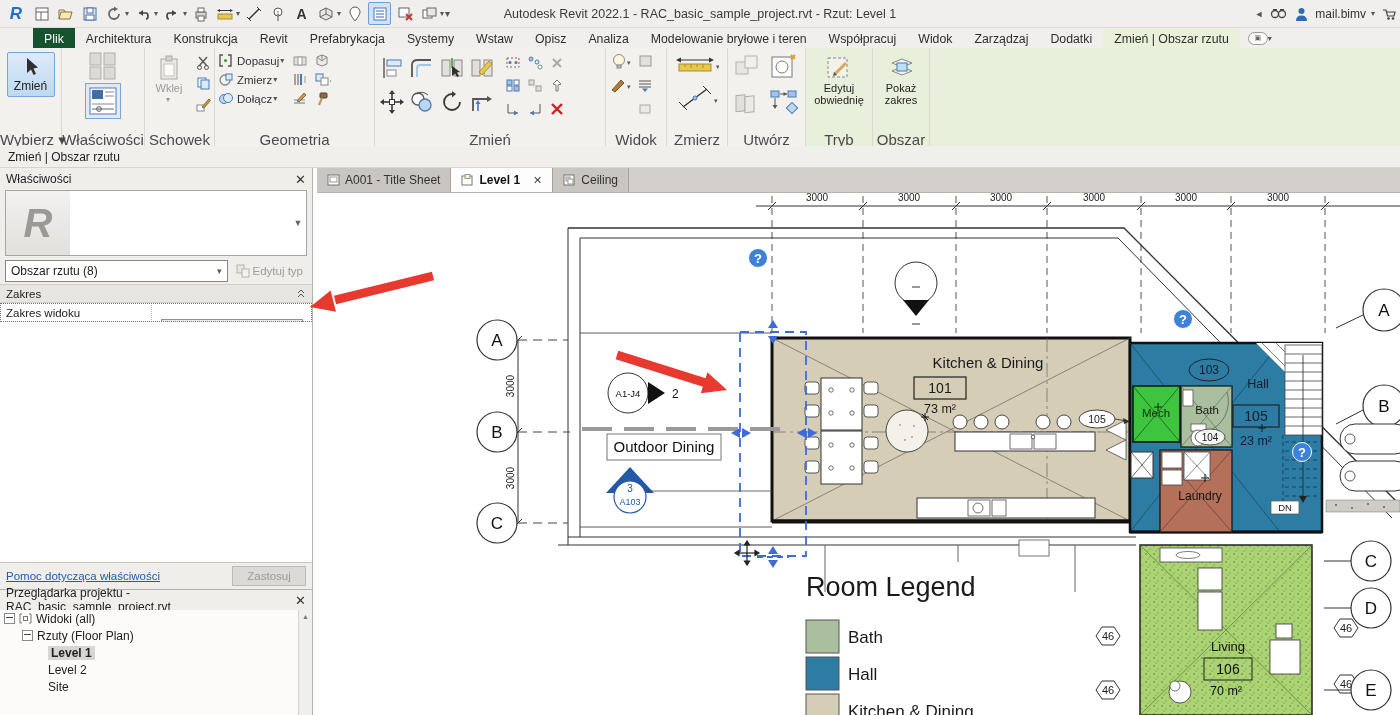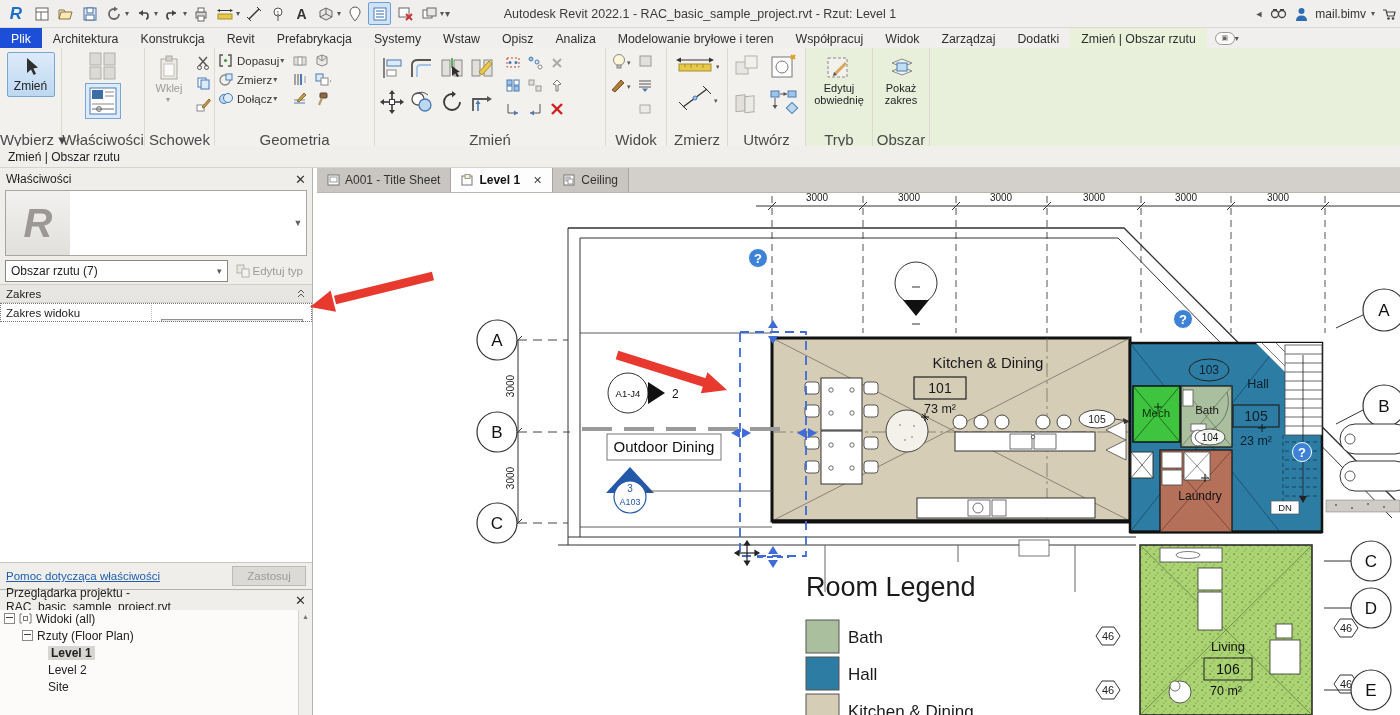--- a/index.html
+++ b/index.html
@@ -11,21 +11,21 @@
   .qbtn{width:21px;height:21px;display:flex;align-items:center;justify-content:center;border-radius:2px;}
   .qbtn svg{display:block}
   .qsel{background:#cfe3f5;border:1px solid #6aa0d8;}
   .dd{font-size:8px;color:#555;margin-left:-2px;}
   #rlogo{font-weight:bold;font-style:italic;font-size:17px;color:#1f6fc4;width:24px;text-align:center;}
   #wtitle{position:absolute;left:0;right:0;text-align:center;font-size:12.5px;color:#3a3a3a;pointer-events:none;}
   #infocenter{margin-left:auto;display:flex;align-items:center;gap:7px;font-size:12px;color:#333;z-index:2;}
   
   #tabrow{position:absolute;left:0;top:28px;width:1400px;height:20px;background:#f1efed;display:flex;align-items:stretch;font-size:12.3px;color:#2e2e2e;}
   .rtab{padding:2px 11px 0 11px;display:flex;align-items:center;white-space:nowrap;}
-  .rtab.file{background:#1d4ed8;color:#fff;}
+  .rtab.file{background:#14532d;color:#fff;margin-left:33px;}
   .rtab.ctx{background:#e9f1da;}
   #ribbonopts{display:flex;align-items:center;gap:2px;padding:0 8px;color:#555;font-size:10px;}
   #ribbonopts .pill{border:1px solid #999;border-radius:7px;width:18px;height:11px;display:flex;align-items:center;justify-content:center;font-size:7px;color:#666;background:#fbfaf8;}
   
   #ribbon{position:absolute;left:0;top:48px;width:1400px;height:98px;background:#f3f1ee;border-bottom:1px solid #cfccc6;display:flex;}
   .panel{position:relative;box-sizing:border-box;border-right:1px solid #dcd8d2;padding:3px 2px 16px 2px;}
   .pname{position:absolute;left:0;right:0;bottom:1px;height:14px;font-size:15px;color:#4a4a4a;text-align:center;white-space:nowrap;}
   .ctxp{background:#e8f0db;}
   .bigbtn{width:46px;margin:1px auto;display:flex;flex-direction:column;align-items:center;gap:1px;padding:3px 0;border-radius:2px;font-size:12px;color:#222;}
   .bigbtn.sel{background:linear-gradient(#ddeafa,#bdd8f1);border:1px solid #78a7d6;}
@@ -648,21 +648,21 @@
     <div class="palhdr">
       <span>Właściwości</span>
       <span class="x">✕</span>
     </div>
     <div id="typesel">
       <div class="img">R</div>
       <div class="ddz">▼</div>
     </div>
     <div id="comborow">
       <div id="inst">
-        <span>Obszar rzutu (7)</span>
+        <span>Obszar rzutu (8)</span>
         <span class="ddc">▾</span>
       </div>
       <div id="edittype">
         <span class="icn">
             <svg width="14" height="14">
               <rect x="1" y="1" width="7" height="8" fill="#e8e6e2" stroke="#b5b2ac"></rect>
               <rect x="6" y="5" width="7" height="8" fill="#f4f2ee" stroke="#b5b2ac"></rect>
             </svg>
           </span>
         <span>Edytuj typ</span>

